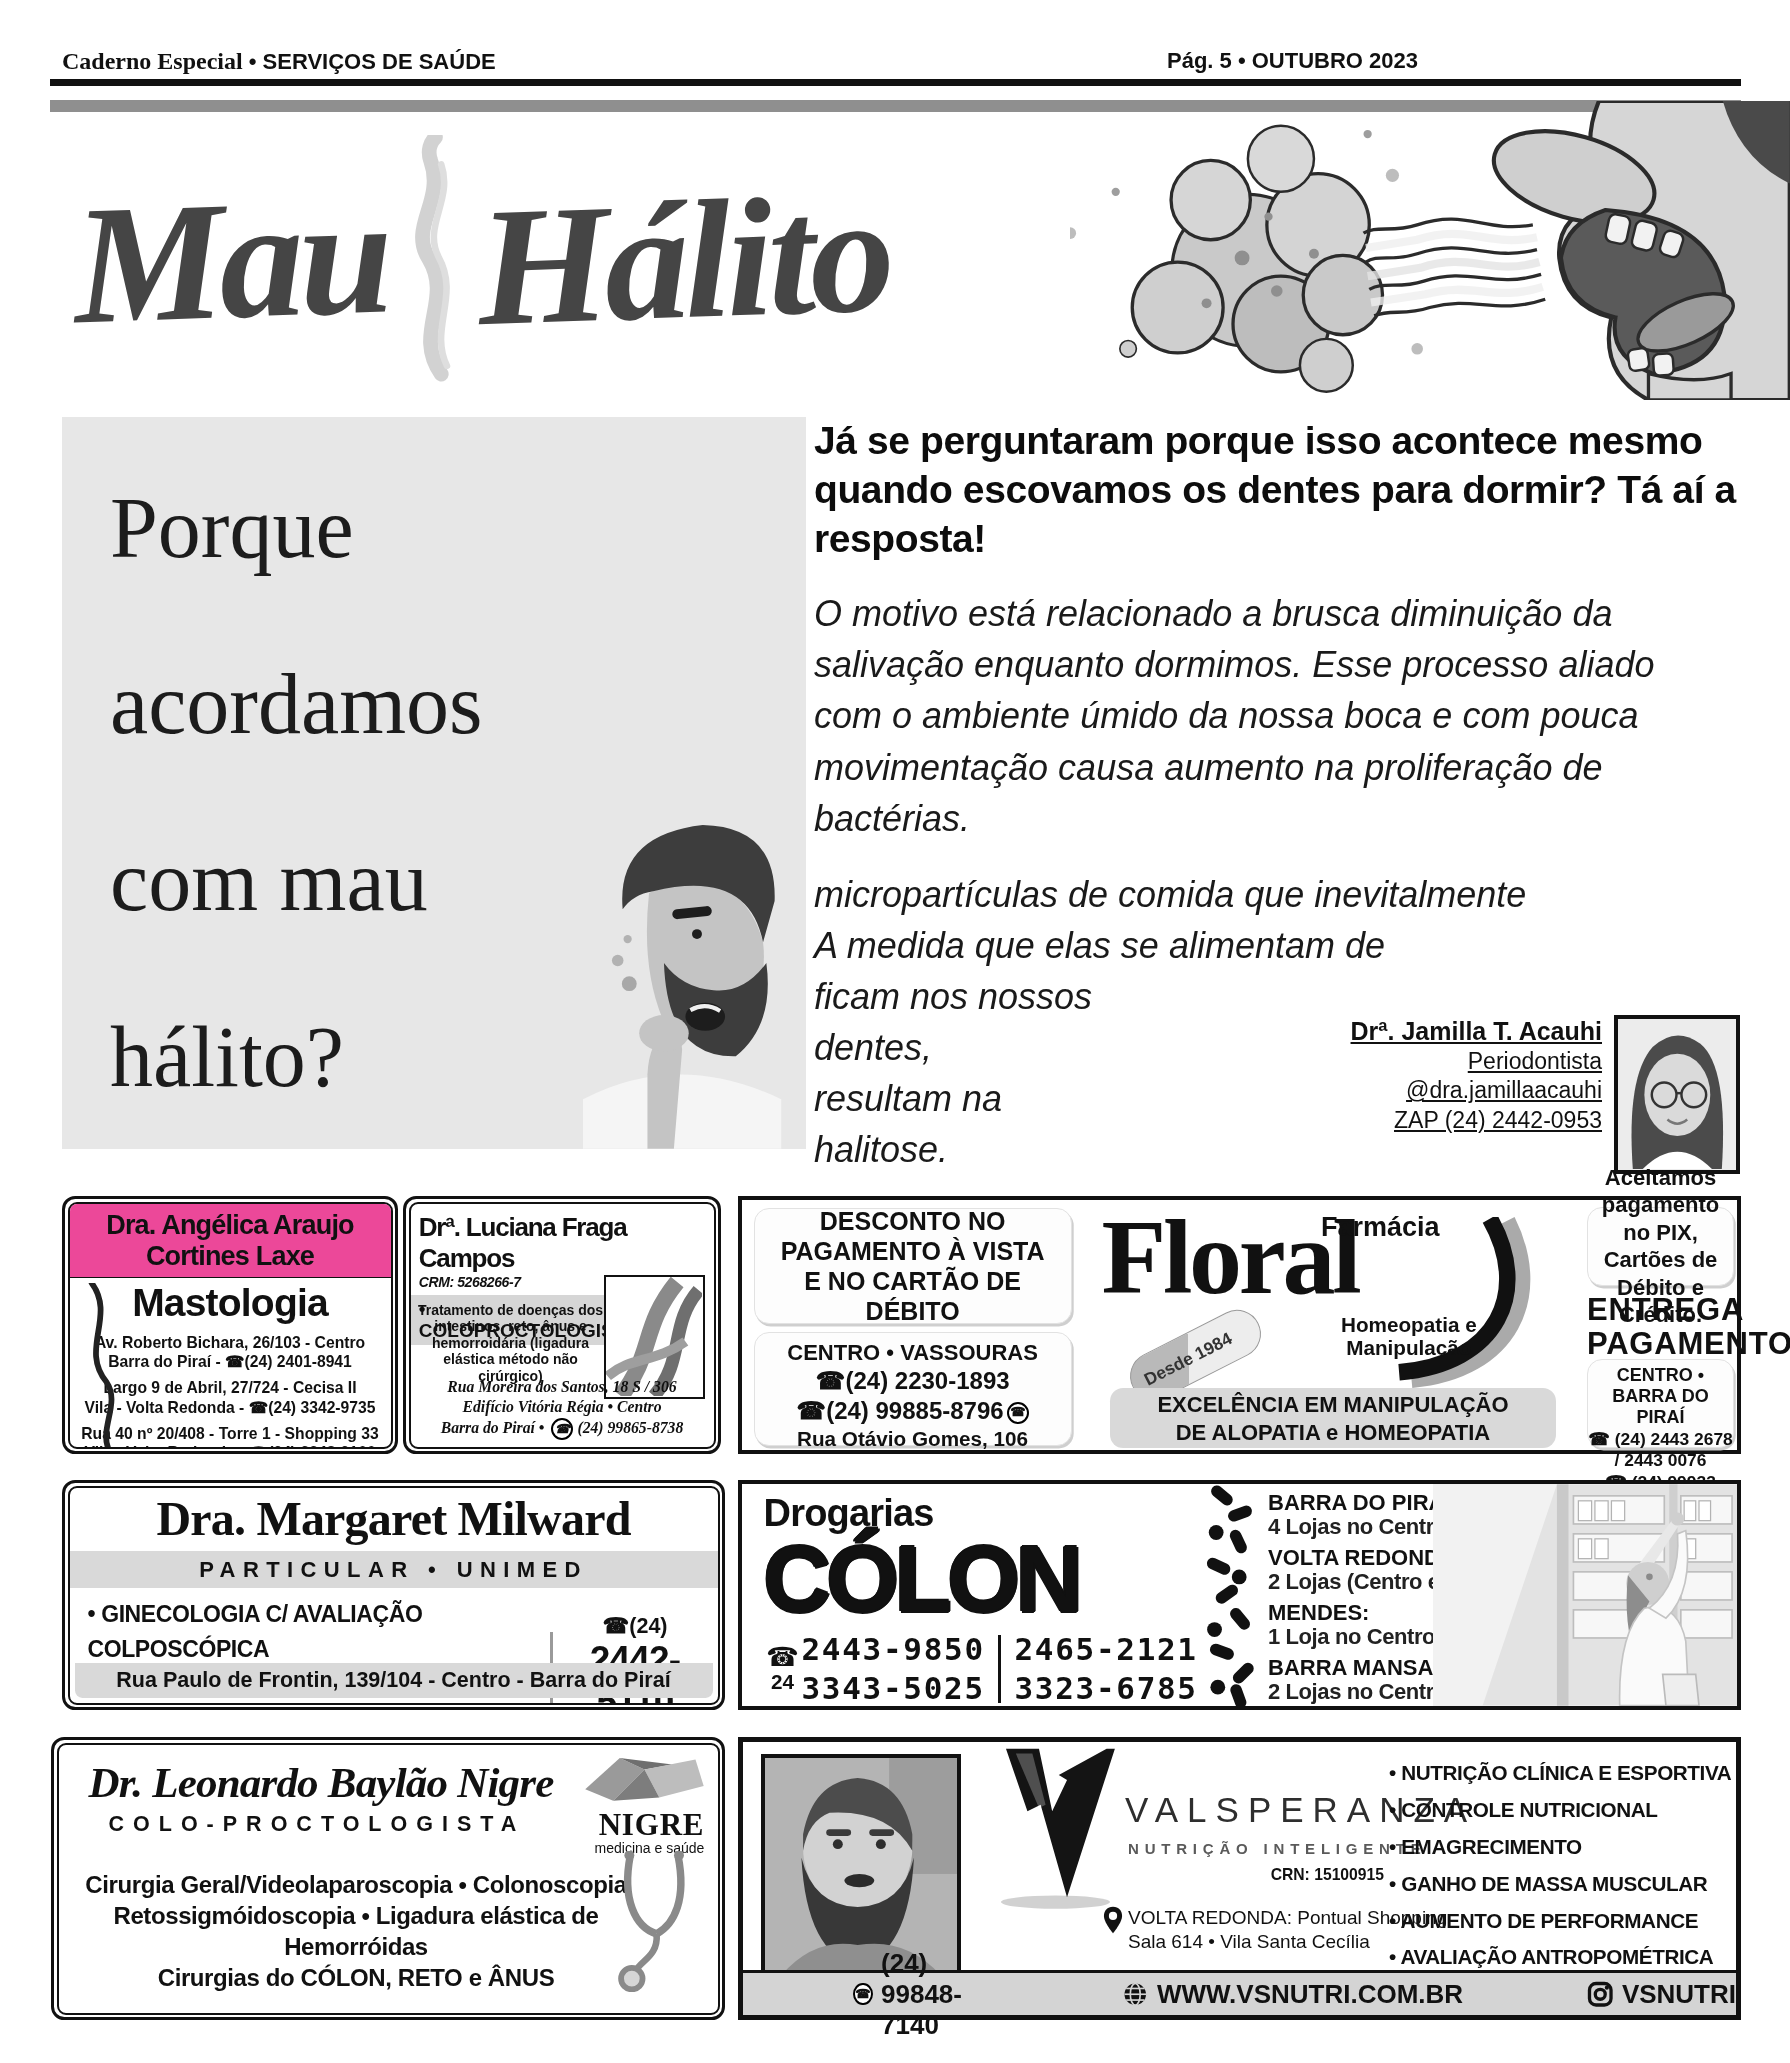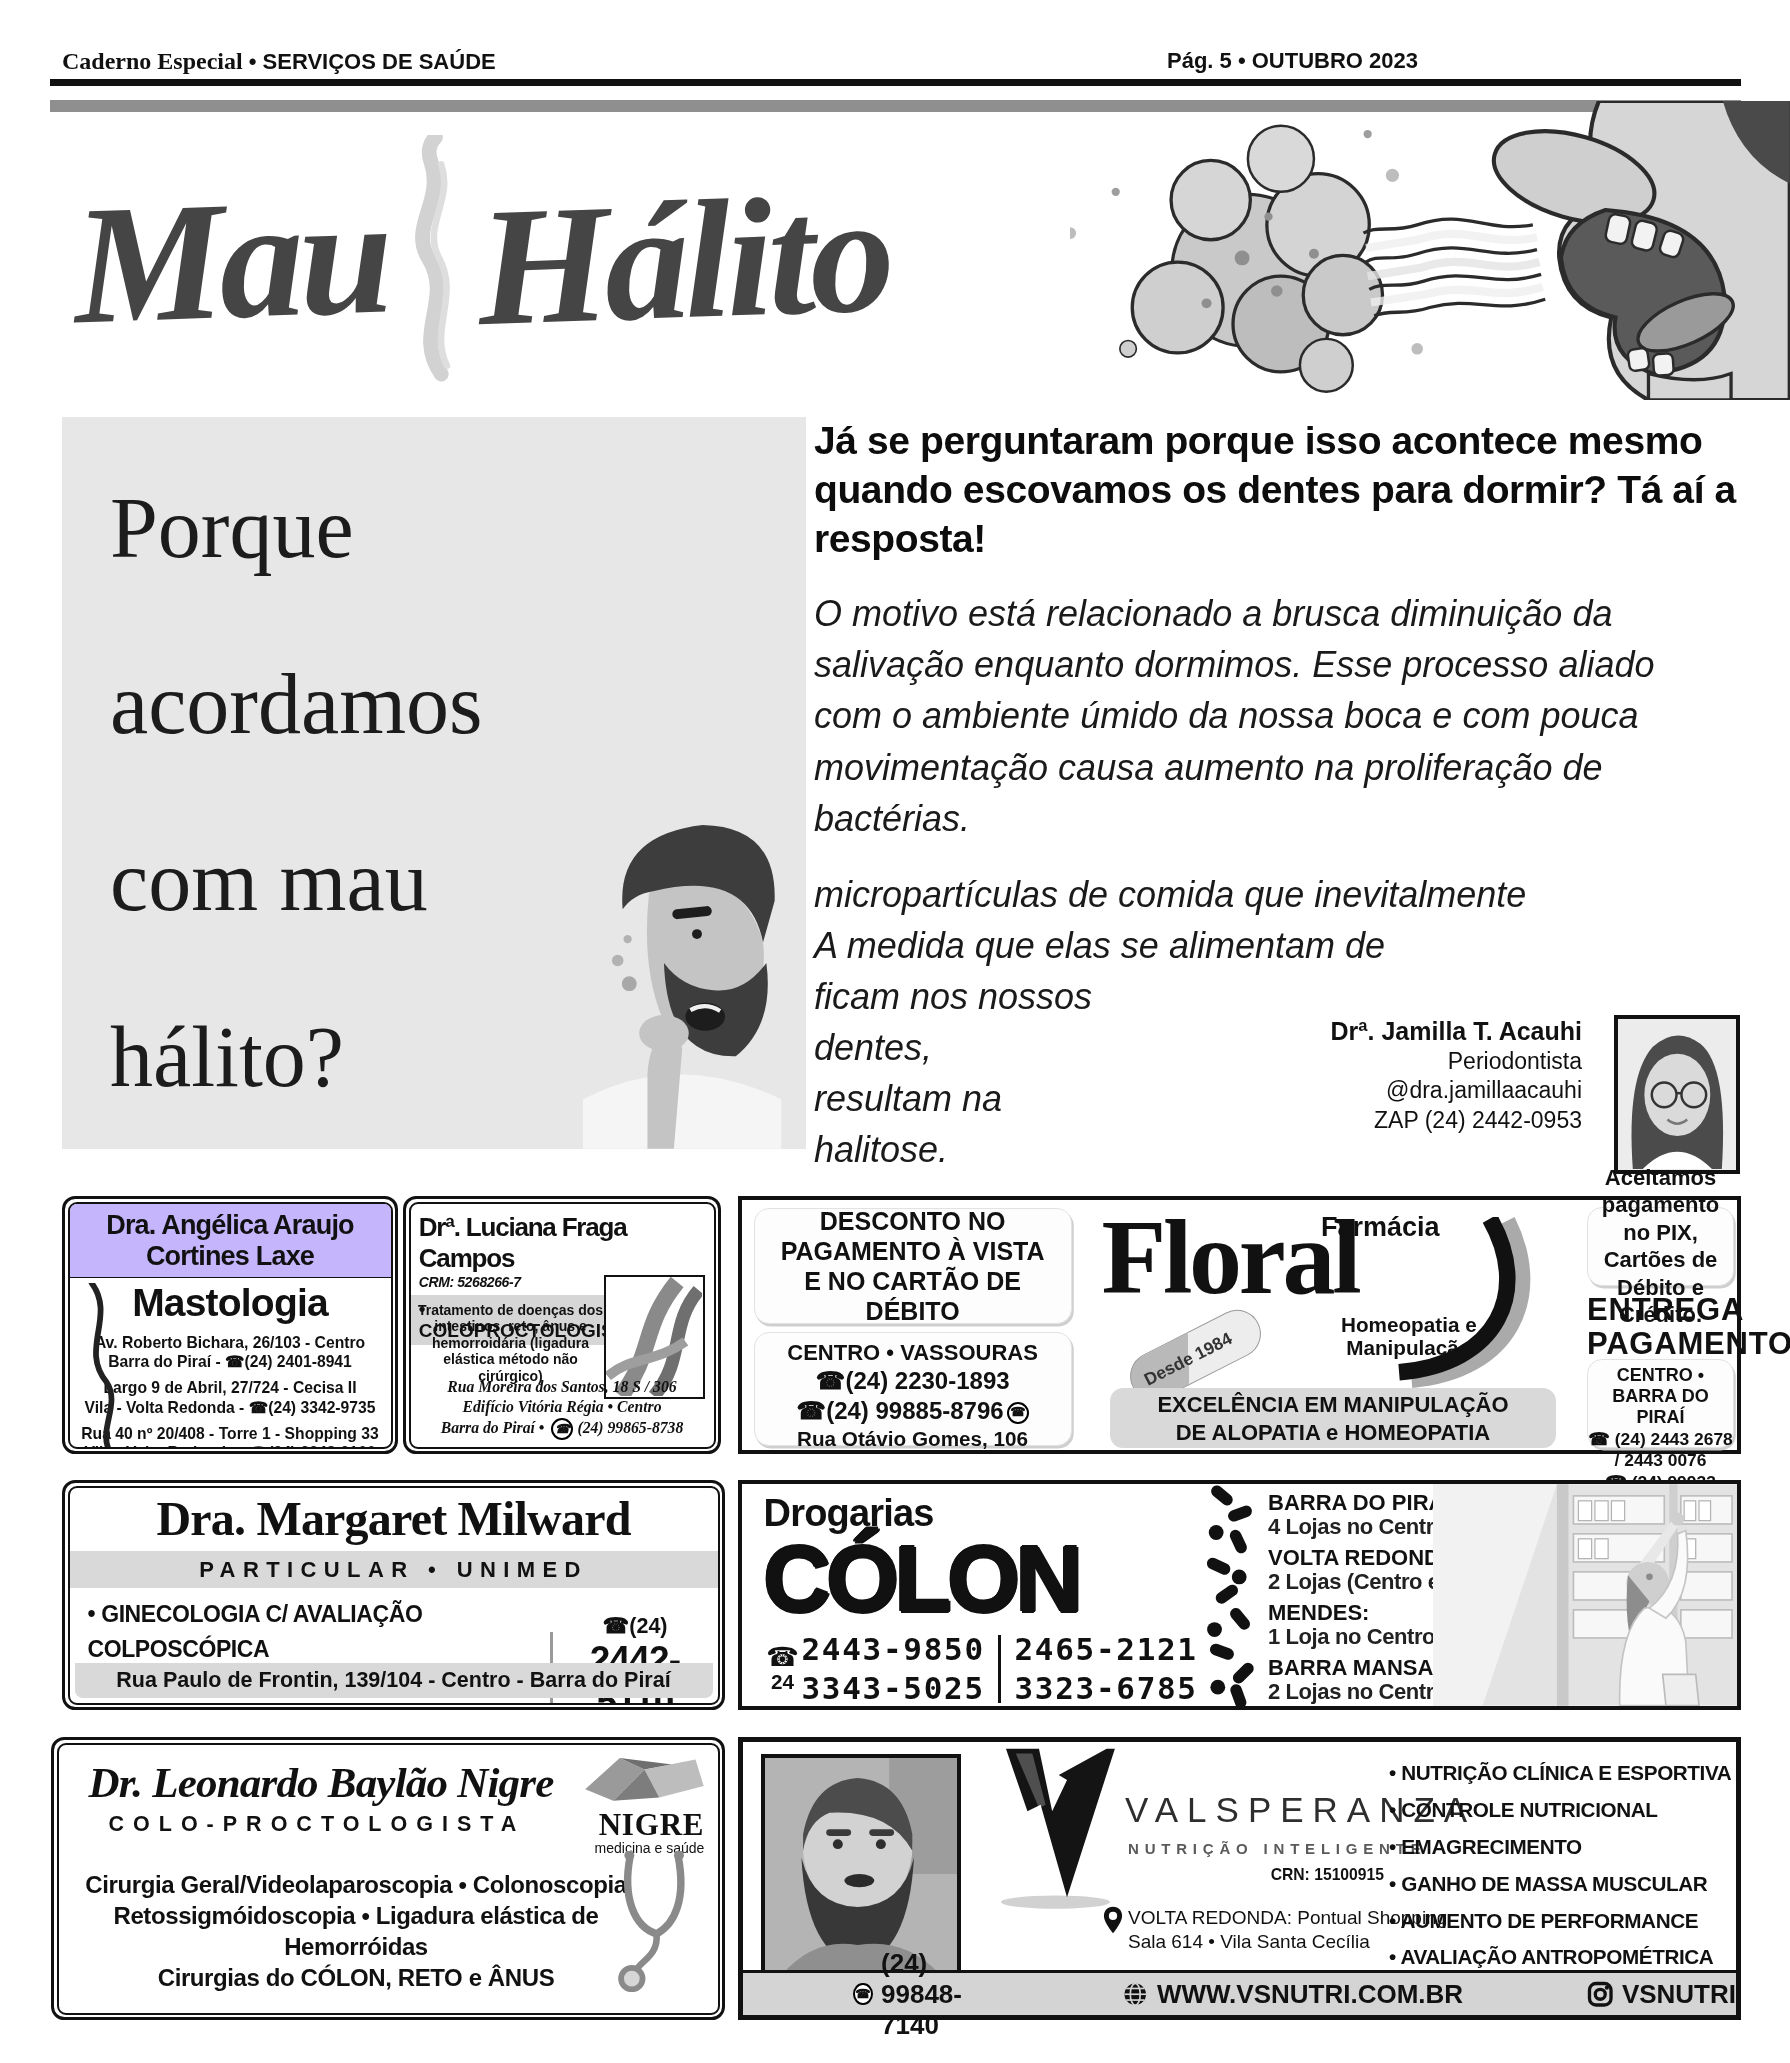--- a/index.html
+++ b/index.html
@@ -24,33 +24,33 @@
   .feature { position:absolute; left:62px; top:417px; width:744px; height:732px; background:#e7e7e7; }
   .feature-q { position:absolute; left:48px; top:23px; width:496px; font-family:"Liberation Serif", serif; font-size:86px; line-height:2.05; color:#1c1c1c; }
   .man-illu { position:absolute; right:0px; bottom:0px; width:256px; height:372px; }
 
   
   .article { position:absolute; left:814px; top:417px; width:930px; }
   .article h1 { font-size:39px; font-weight:bold; line-height:1.25; letter-spacing:-0.4px; color:#0d0d0d; }
   .article .p1 { margin-top:25px; width:843px; font-style:italic; font-size:36px; line-height:1.42; color:#1a1a1a; }
   .article .p2 { margin-top:25px; font-style:italic; font-size:36px; line-height:1.42; color:#1a1a1a; }
   .author { position:absolute; left:1099px; top:1015px; width:641px; display:flex; align-items:flex-start; }
-  .author-text { flex:1; text-align:right; padding-right:32px; line-height:1.28; }
+  .author-text { flex:1; text-align:right; padding-right:12px; line-height:1.28;text-decoration:underline; }
   .author-name { font-size:25px; font-weight:bold; }
   .author-line { font-size:23px; }
   .author-photo { width:126px; height:159px; border:4.1px solid #111; background:#ececec; flex:0 0 auto; }
 
   
   .ad { position:absolute; background:#fff; }
   .dbl { border:3.3px solid #111; border-radius:13.2px; padding:2.5px; }
   .dbl-in { border:2.5px solid #111; border-radius:9px; width:100%; height:100%; position:relative; overflow:hidden; }
   .wa-icon { display:inline-flex; width:22px; height:22px; border:2.5px solid #000; border-radius:50%; align-items:center; justify-content:center; font-size:12.4px; line-height:1; vertical-align:middle; margin-left:3.3px; background:#fff; }
 
   
-  .ang-hdr { background:#c4b5fd; text-align:center; padding:6.6px 3.3px 5px; border-bottom:1.7px solid #111; }
+  .ang-hdr { background:#ec4899; text-align:center; padding:6.6px 3.3px 5px; border-bottom:1.7px solid #111; }
   .ang-n1 { font-size:27px; font-weight:bold; letter-spacing:-0.8px; }
   .ang-n2 { font-size:27px; font-weight:bold; letter-spacing:-0.8px; }
   .ang-spec { text-align:center; font-size:39px; font-weight:bold; letter-spacing:-0.8px; margin-top:3.3px; }
   .ang-addr { text-align:center; font-size:15.7px; font-weight:bold; line-height:1.22; margin-top:7.4px; }
   .ang-curve { position:absolute; left:5px; top:79px; width:58px; height:165px; }
 
   
   .luc-name { font-size:26px; font-weight:bold; letter-spacing:-1.2px; padding:8.3px 8.3px 0; }
   .luc-crm { font-size:14px; font-weight:bold; font-style:italic; padding:0 8.3px; letter-spacing:-0.4px; }
   .luc-spec { background:#d6d6d6; font-size:19px; font-weight:bold; padding:3.3px 8.3px; margin-top:5px; width:219px; }

